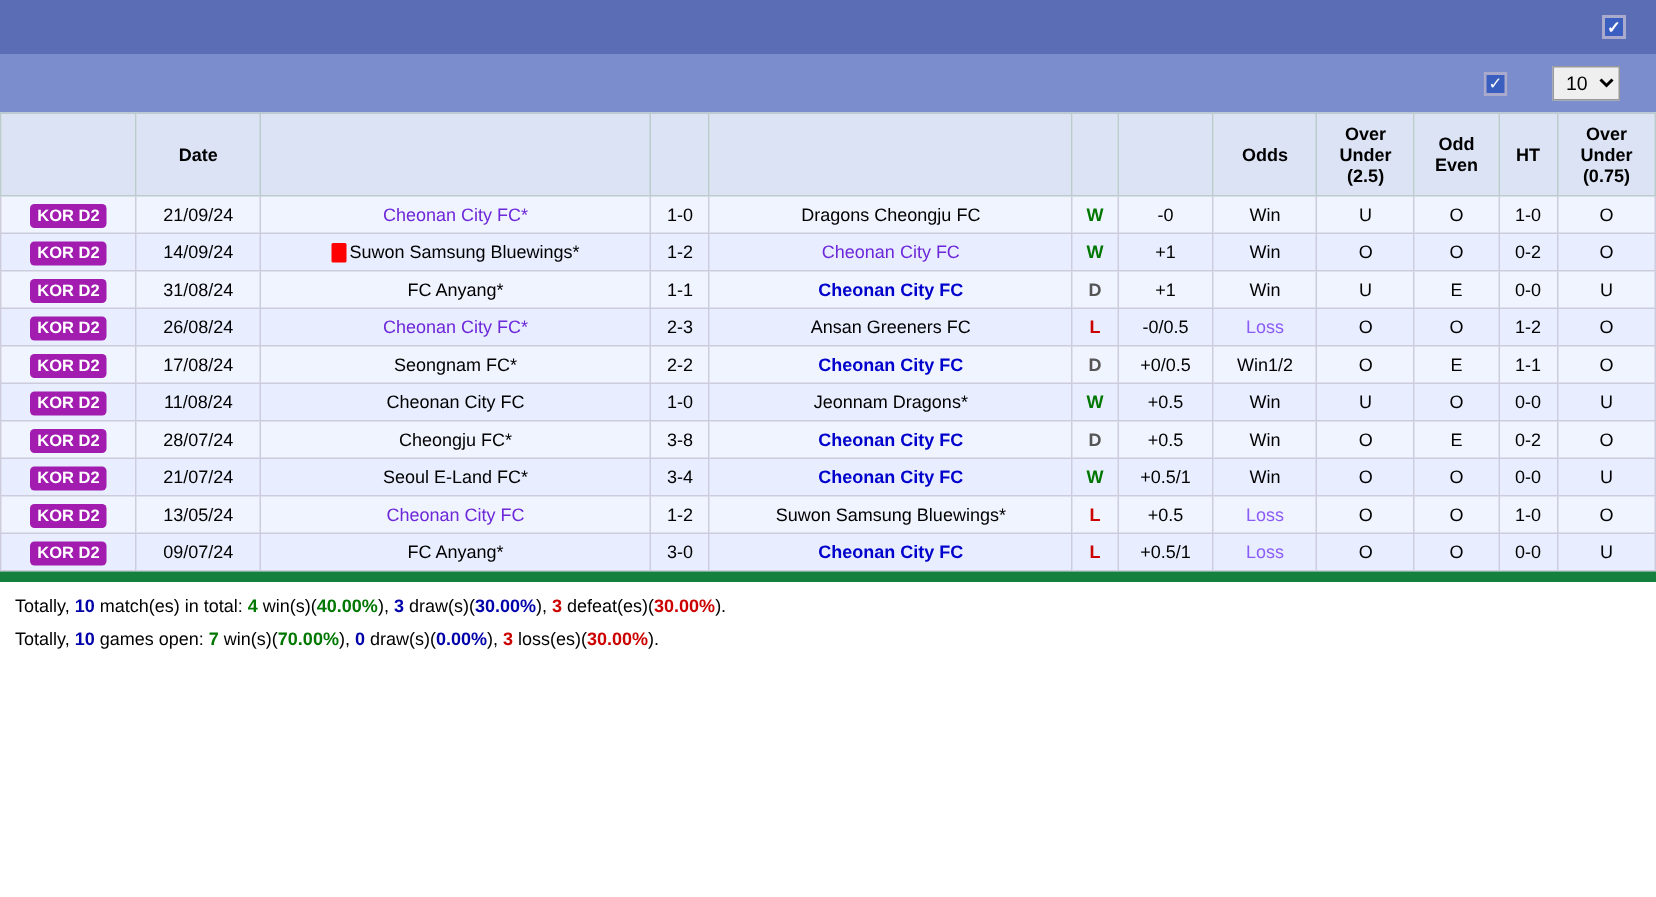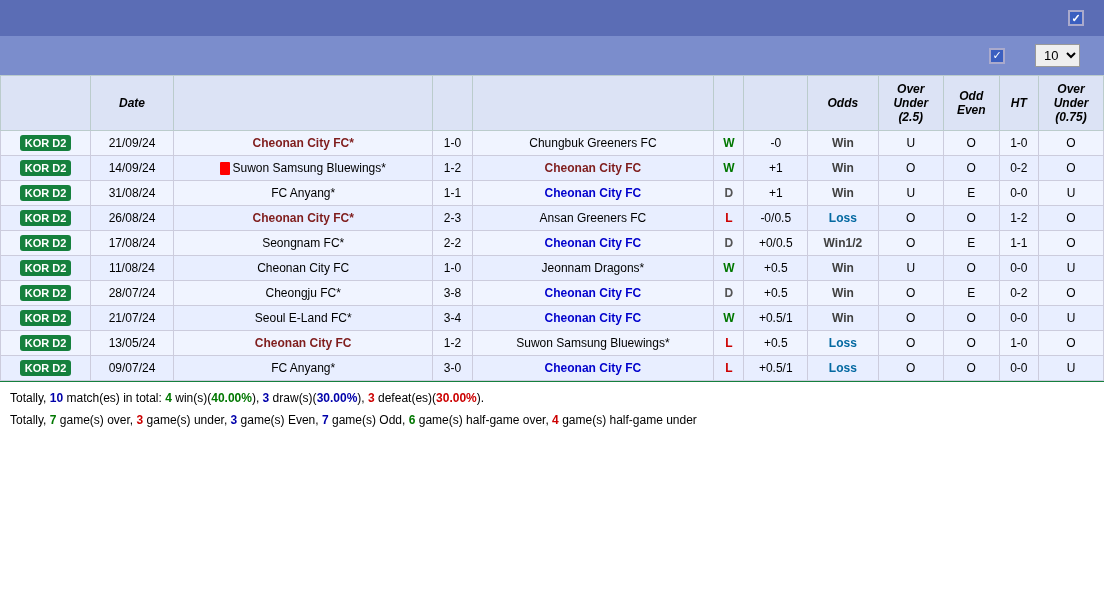--- a/index.html
+++ b/index.html
@@ -57,53 +57,52 @@
       border-collapse: collapse;
     }
     thead tr th {
       background: #dce3f5;
       border: 1px solid #bcc;
       padding: 6px 4px;
       text-align: center;
       font-weight: bold;
       font-size: 12px;
       vertical-align: middle;
-      font-style: italic;
     }
     tbody tr td {
       border: 1px solid #ccd;
       padding: 5px 4px;
       text-align: center;
       vertical-align: middle;
       font-size: 12px;
     }
     tbody tr:nth-child(odd) { background: #f0f4ff; }
     tbody tr:nth-child(even) { background: #e8eeff; }
 
     .league-badge {
-      background: #15803d;
+      background: #a21caf;
       color: white;
       padding: 2px 5px;
       border-radius: 3px;
       font-size: 11px;
       font-weight: bold;
     }
-    .team-red { color: #7f1d1d; font-weight: bold; }
+    .team-red { color: #6d28d9; font-weight: normal; }
     .team-blue { color: #0000cc; font-weight: bold; }
     .result-w { color: #007700; font-weight: bold; }
     .result-l { color: #cc0000; font-weight: bold; }
     .result-d { color: #555; font-weight: bold; }
-    .win-green { color: #404040; font-weight: bold; }
-    .loss-red { color: #0369a1; font-weight: bold; }
+    .win-green { color: #000000; font-weight: normal; }
+    .loss-red { color: #8b5cf6; font-weight: normal; }
 
     .summary {
       padding: 6px 10px;
       font-size: 12px;
       line-height: 1.8;
-      border-top: 1px solid #15803d;
+      border-top: 7px solid #15803d;
     }
     .num-green { color: #007700; font-weight: bold; }
     .num-red { color: #cc0000; font-weight: bold; }
     .num-blue { color: #0000aa; font-weight: bold; }
 
     .red-card-icon {
       display: inline-block;
       width: 10px; height: 13px;
       background: red;
       border-radius: 1px;
@@ -150,21 +149,21 @@
       <th>HT</th>
       <th>Over<br>Under<br>(0.75)</th>
     </tr>
   </thead>
   <tbody id="table-body">
   <tr>
     <td><span class="league-badge">KOR D2</span></td>
     <td>21/09/24</td>
     <td><span class="team-red">Cheonan City FC*</span></td>
     <td>1-0</td>
-    <td><span class="">Chungbuk Greeners FC</span></td>
+    <td><span class="">Dragons Cheongju FC</span></td>
     <td><span class="result-w">W</span></td>
     <td>-0</td>
     <td><span class="win-green">Win</span></td>
     <td>U</td>
     <td>O</td>
     <td>1-0</td>
     <td>O</td>
   </tr>
       <tr>
     <td><span class="league-badge">KOR D2</span></td>
@@ -290,14 +289,14 @@
     <td>O</td>
     <td>O</td>
     <td>0-0</td>
     <td>U</td>
   </tr>
     </tbody>
 </table>
 
 <div class="summary" id="summary-div">
 <p>Totally, <span class="num-blue">10</span> match(es) in total: <span class="num-green">4</span> win(s)(<span class="num-green">40.00%</span>), <span class="num-blue">3</span> draw(s)(<span class="num-blue">30.00%</span>), <span class="num-red">3</span> defeat(es)(<span class="num-red">30.00%</span>).</p>
-    <p>Totally, <span class="num-green">7</span> game(s) over, <span class="num-red">3</span> game(s) under, <span class="num-blue">3</span> game(s) Even, <span class="num-blue">7</span> game(s) Odd, <span class="num-green">6</span> game(s) half-game over, <span class="num-red">4</span> game(s) half-game under</p>
+    <p>Totally, <span class="num-blue">10</span> games open: <span class="num-green">7</span> win(s)(<span class="num-green">70.00%</span>), <span class="num-blue">0</span> draw(s)(<span class="num-blue">0.00%</span>), <span class="num-red">3</span> loss(es)(<span class="num-red">30.00%</span>).</p>
   </div>
 
 </body></html>

